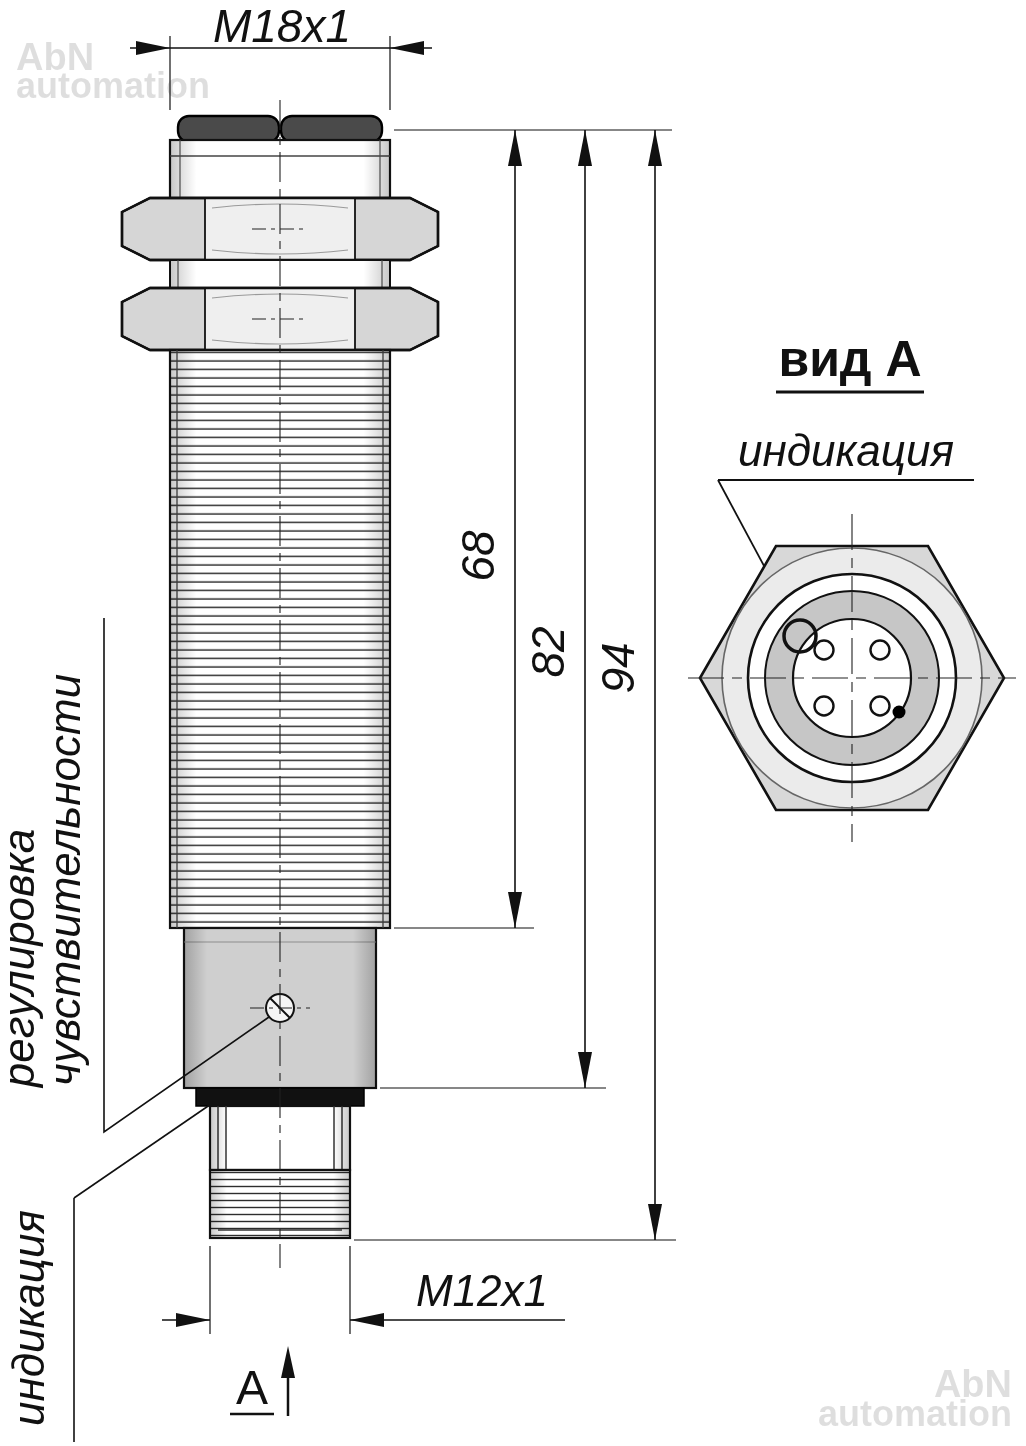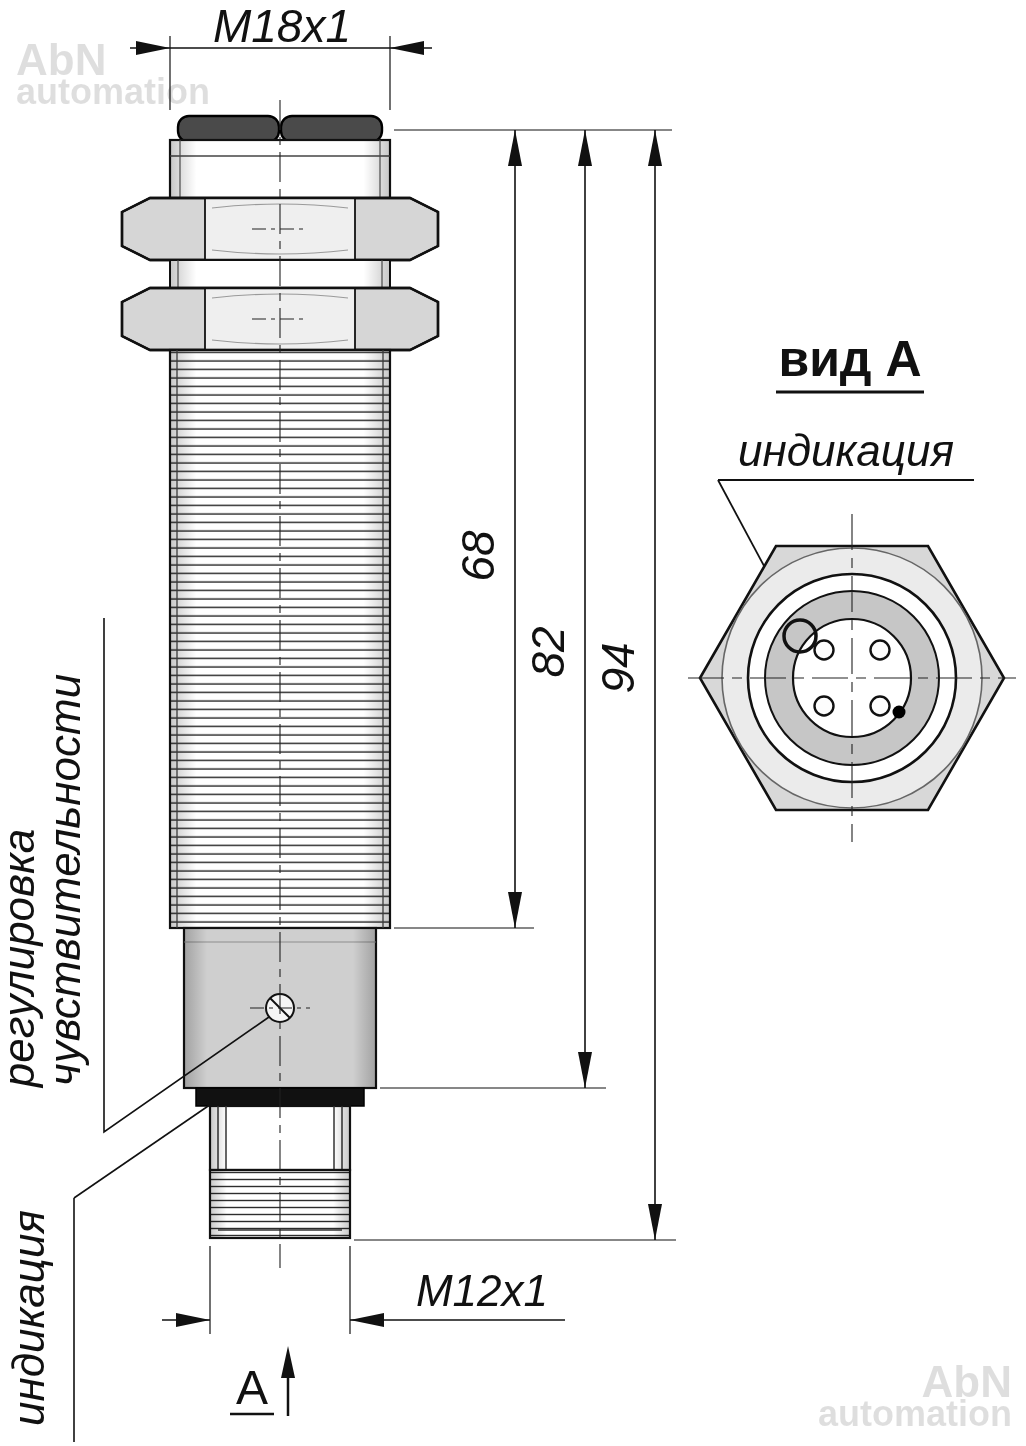--- a/index.html
+++ b/index.html
@@ -5,21 +5,21 @@
   html,body{margin:0;padding:0;background:#fff;}
   .canvas{
     position:relative;width:1026px;height:1446px;background:#ffffff;
     font-family:"Liberation Sans", sans-serif;overflow:hidden;
   }
   svg{position:absolute;left:0;top:0;}
   .wm{
     position:absolute;color:rgba(0,0,0,0.13);font-weight:bold;line-height:0.9;
     font-family:"Liberation Sans", sans-serif;user-select:none;
   }
-  .wm .l1{font-size:44px;display:block;}
+  .wm .l1{font-size:38px;display:block;}
   .wm .l2{font-size:36px;display:block;margin-top:-4px;}
   .wm.tl{left:16px;top:40px;}
   .wm.br{right:14px;bottom:16px;text-align:right;}
   text{fill:#111;}
   .dim-text{font-size:46px;font-style:italic;}
   .title-text{font-size:50px;font-weight:bold;}
   .label-text{font-size:44px;font-style:italic;}
 </style>
 </head>
 <body>

